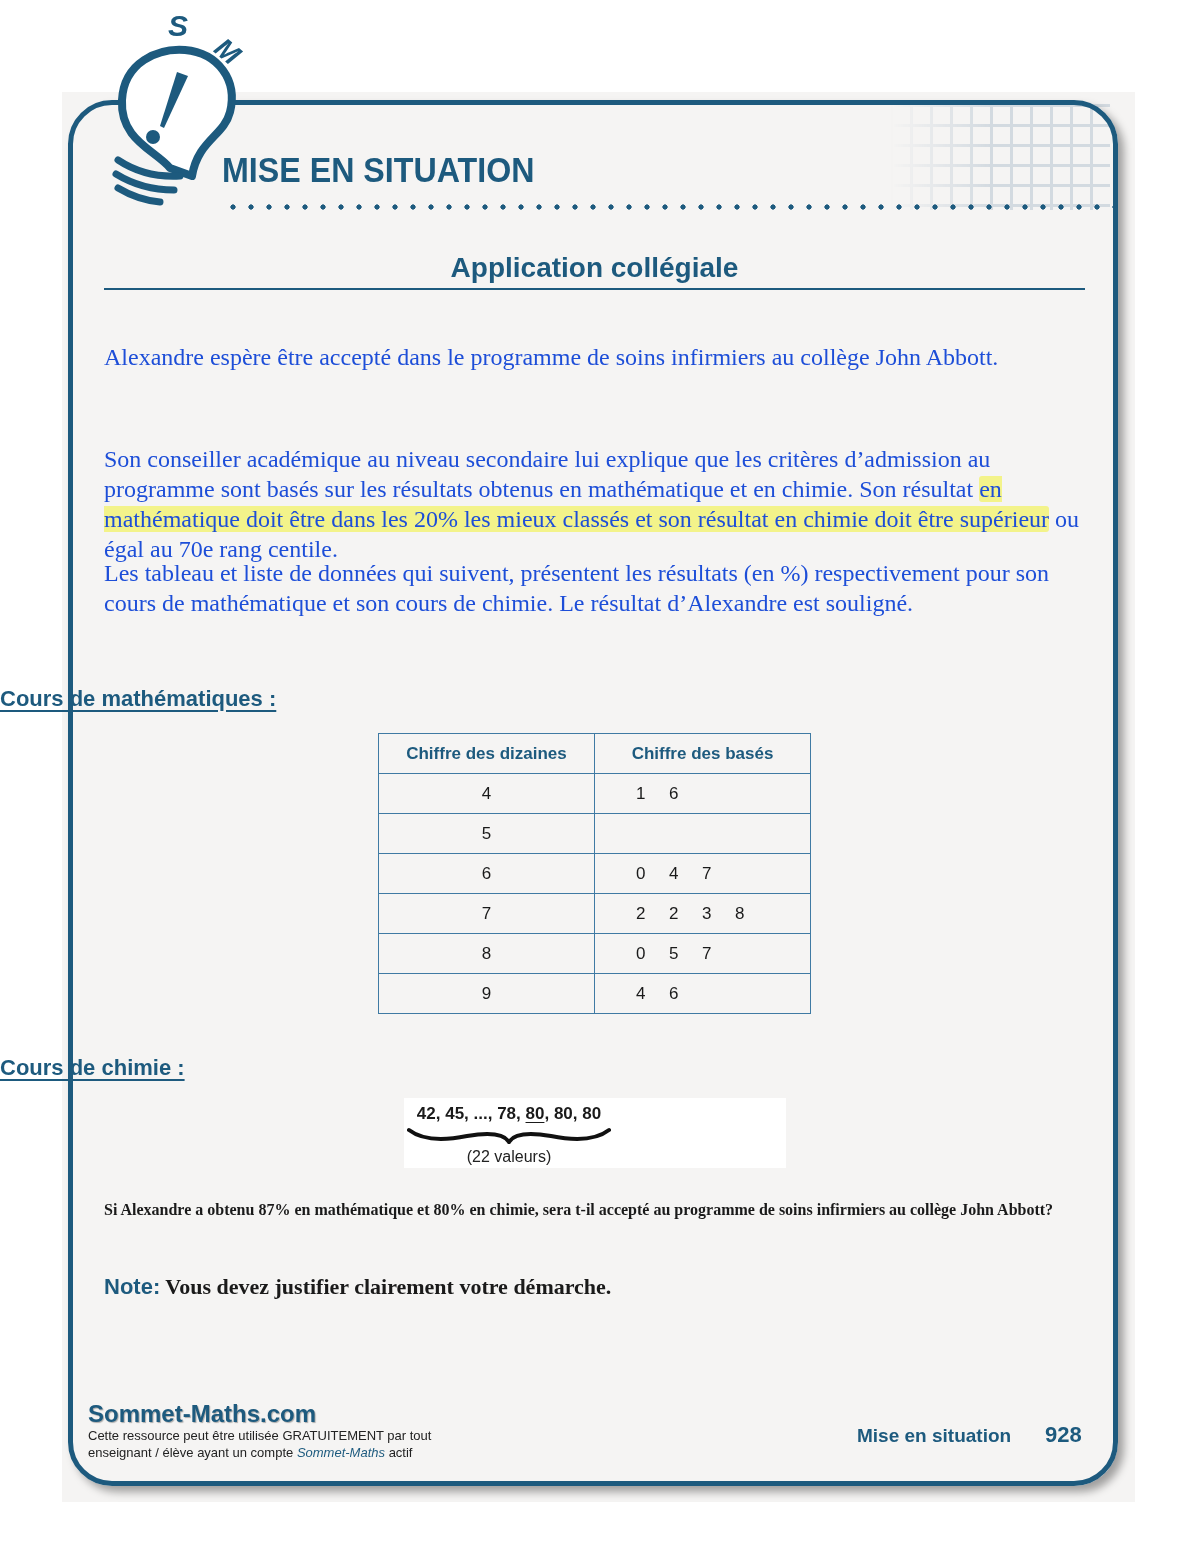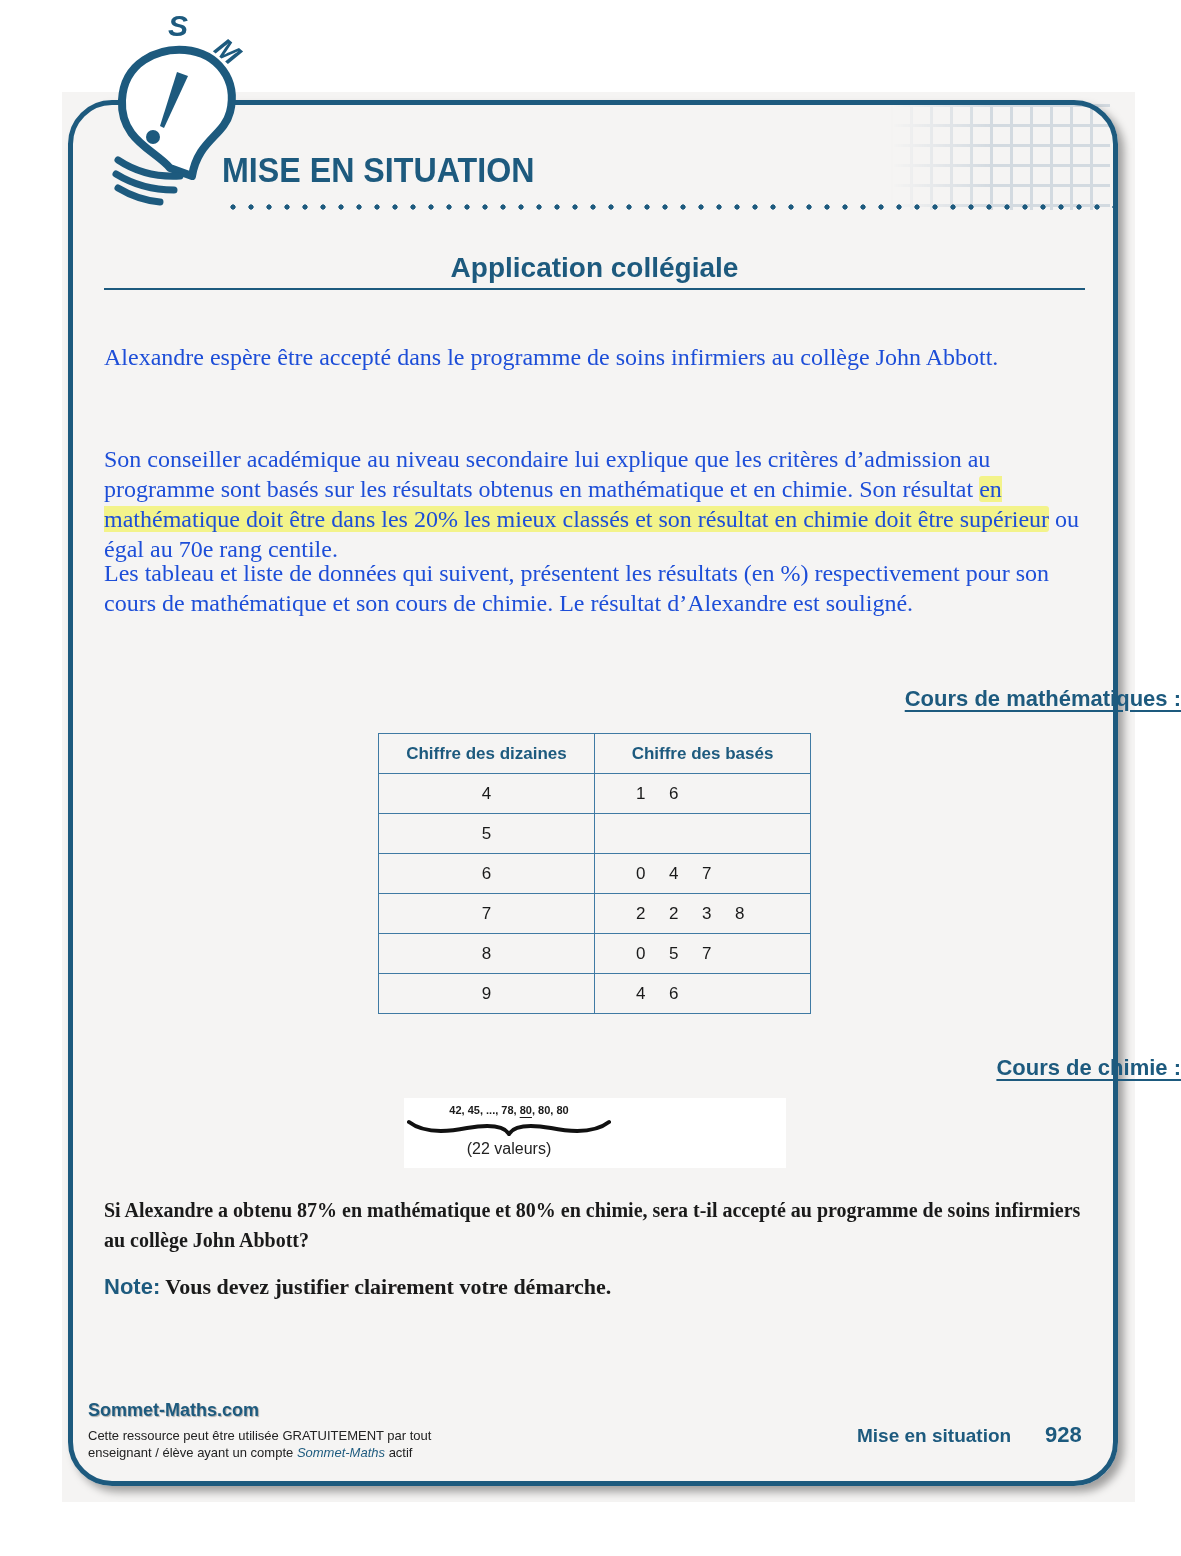--- a/index.html
+++ b/index.html
@@ -19,39 +19,39 @@
   .header-title { position:absolute; left:222px; top:150px; font-family:"Liberation Sans", sans-serif;
      font-weight:bold; font-size:35px; color:#1d5a7e; letter-spacing:0px; transform:scaleX(0.92); transform-origin:left; }
   .dots { position:absolute; left:224px; top:204px; width:890px; height:6px;
      background-image:radial-gradient(circle, #1d5a7e 2.4px, transparent 2.8px);
      background-size:18px 6px; background-repeat:repeat-x; }
   .section-title { position:absolute; left:104px; top:252px; width:981px; text-align:center;
      font-family:"Liberation Sans", sans-serif; font-weight:bold; font-size:28px; color:#1d5a7e; }
   .section-rule { position:absolute; left:104px; top:288px; width:981px; height:2px; background:#1d5a7e; }
   .para { position:absolute; left:104px; width:990px; font-size:24px; line-height:30px; color:#1d4ed8; }
   .hl { background:#f3f38a; border-radius:3px; }
-  .sub-title { position:absolute; width:1181px; left:0; text-align:right; font-family:"Liberation Sans", sans-serif;
+  .sub-title { position:absolute; width:1181px; left:0; text-align:left; font-family:"Liberation Sans", sans-serif;
      font-weight:bold; font-size:22px; color:#1d5a7e; text-decoration:underline; text-underline-offset:4px; }
   table.stem { position:absolute; left:378px; top:733px; border-collapse:collapse;
      font-family:"Liberation Sans", sans-serif; font-size:17px; }
   table.stem th, table.stem td { border:1.5px solid #3f7aa3; height:39px; padding:0; }
   table.stem th { color:#1d5a7e; font-weight:bold; font-size:17px; }
   table.stem td.stem-cell { width:215px; text-align:center; }
   table.stem td.leaf-cell { width:215px; text-align:left; padding-left:41px; box-sizing:border-box; }
   .leaf { display:inline-block; width:20px; margin-right:13px; text-align:left; }
   .chem-box { position:absolute; left:404px; top:1098px; width:382px; height:70px; background:#ffffff; }
   .chem-group { position:absolute; top:0; text-align:center; font-family:"Liberation Sans", sans-serif; }
-  .chem-values { font-weight:bold; font-size:11px; white-space:nowrap; padding-top:6px; }
+  .chem-values { font-weight:bold; font-size:17px; white-space:nowrap; padding-top:6px; }
   .chem-values u { text-underline-offset:3px; }
   .chem-count { font-size:16px; color:#222; margin-top:0px; }
-  .question { position:absolute; left:104px; top:1195px; width:990px; font-weight:bold; font-size:20px; line-height:30px; }
+  .question { position:absolute; left:104px; top:1195px; width:990px; font-weight:bold; font-size:16px; line-height:30px; }
   .note { position:absolute; left:104px; top:1274px; font-weight:bold; font-size:22px; }
   .note-label { font-family:"Liberation Sans", sans-serif; color:#1d5a7e; }
   .brand { position:absolute; left:88px; top:1400px; font-family:"Liberation Sans", sans-serif; font-weight:bold;
-     font-size:18px; color:#1d5a7e; text-shadow:1px 1px 1px rgba(0,0,0,0.3); }
+     font-size:24px; color:#1d5a7e; text-shadow:1px 1px 1px rgba(0,0,0,0.3); }
   .license { position:absolute; left:88px; top:1427px; font-family:"Liberation Sans", sans-serif; font-size:13px; line-height:17px; color:#222; }
   .license i { color:#1d5a7e; }
   .footer-label { position:absolute; left:857px; top:1425px; font-family:"Liberation Sans", sans-serif; font-weight:bold; font-size:19px; color:#1d5a7e; }
   .page-num { position:absolute; left:1045px; top:1422px; font-family:"Liberation Sans", sans-serif; font-weight:bold; font-size:22px; color:#1d5a7e; }
 </style>
 </head>
 <body>
 
 <div class="panel"></div>
 <div class="grid-deco"></div>

